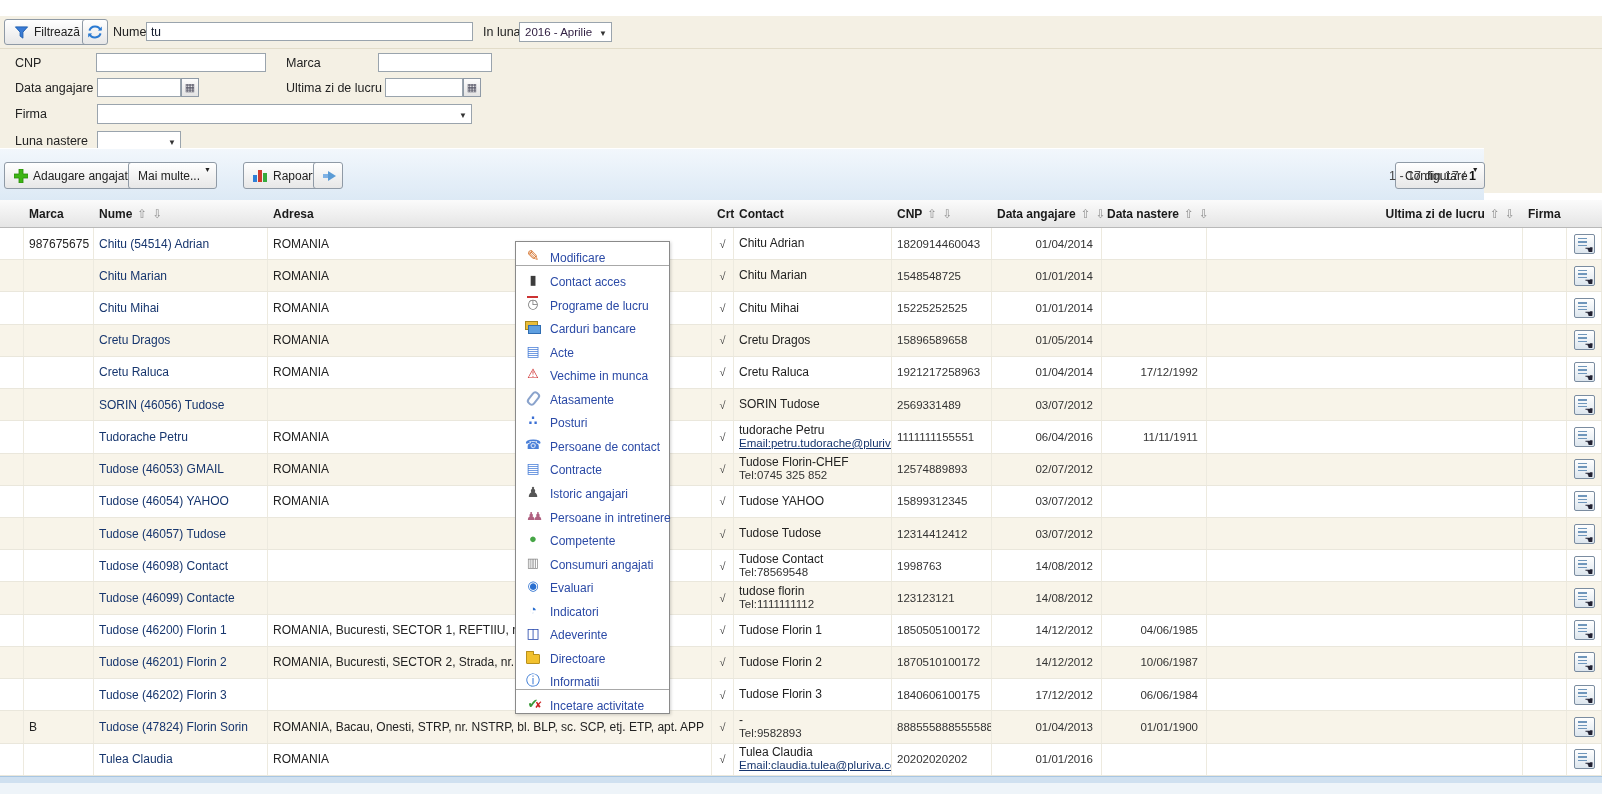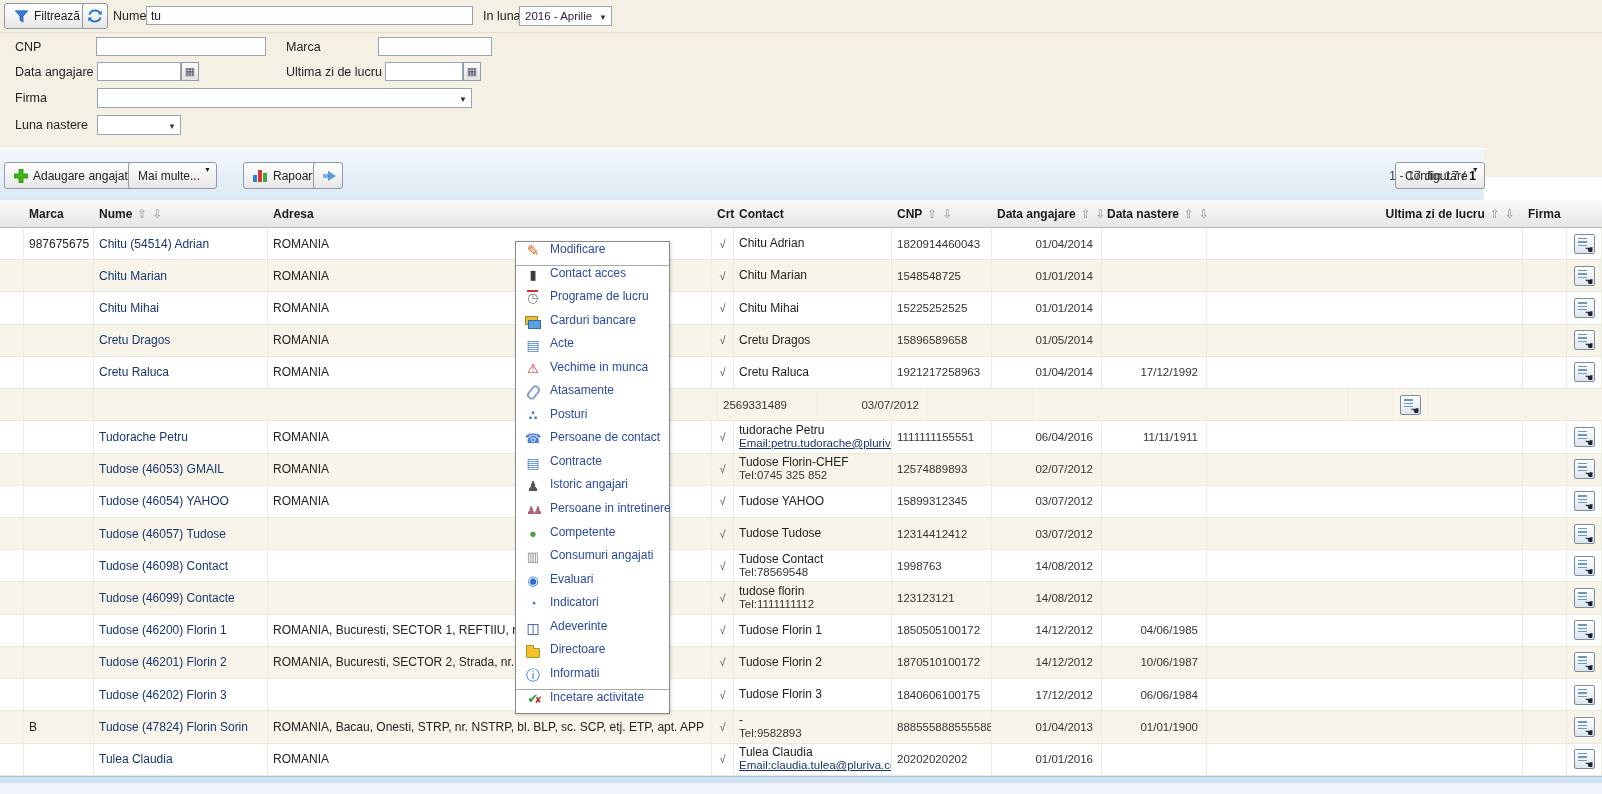--- a/index.html
+++ b/index.html
@@ -1,20 +1,20 @@
 <!DOCTYPE html>
 <html><head>
 <meta charset="utf-8">
 <style>
   html,body{margin:0;padding:0}
   body{width:1602px;height:794px;position:relative;overflow:hidden;
        font-family:"Liberation Sans","DejaVu Sans",sans-serif;font-size:12px;color:#222;background:#fff}
 
   
-  .filter-panel{position:absolute;left:0;top:0;width:1602px;height:177px;background:#f4f0e4}
+  .filter-panel{position:absolute;left:0;top:16px;width:1602px;height:177px;background:#f4f0e4}
   .frow1{position:absolute;left:0;top:0;width:1602px;height:32px;border-bottom:1px solid #e2dcc9}
   .flabel{position:absolute;font-size:12.5px;color:#222;white-space:nowrap}
   .btn{display:inline-flex;align-items:center;gap:5px;border:1px solid #8f9aa6;border-radius:3px;
        background:linear-gradient(#ffffff,#e7e7e7);font-family:inherit;font-size:12px;color:#222;
        padding:3px 9px;cursor:pointer;box-sizing:border-box}
   .filtreaza-btn{position:absolute;left:4px;top:3px;height:26px}
   .refresh-btn{position:absolute;left:82px;top:3px;height:26px;width:26px;padding:2px;justify-content:center}
   .tinput{position:absolute;border:1px solid #9aa4ad;background:#fff;height:19px;box-sizing:border-box;
           font-family:inherit;font-size:12px;padding:1px 4px;color:#0f172a}
   .fselect{position:absolute;border:1px solid #9aa4ad;background:#fff;height:20px;box-sizing:border-box;
@@ -67,21 +67,21 @@
   .details-btn::before{content:"";position:absolute;left:3px;top:3px;width:9px;height:8px;
       background:repeating-linear-gradient(#6f96bb 0 1.5px,transparent 1.5px 3.5px)}
   .details-btn::after{content:"☚";position:absolute;right:0;bottom:-2px;font-size:10px;color:#223}
 
   .bottom-strip{position:absolute;left:0;top:776px;width:1602px;height:7px;background:#cfe0f0;border-top:1px solid #a8c6e2}
   .bottom-fill{position:absolute;left:0;top:783px;width:1602px;height:11px;background:#eef4f9}
 
   
   .context-menu{position:absolute;left:515px;top:241px;width:153px;background:#fff;
       border:1px solid #8a8a8a;z-index:10;box-shadow:1px 1px 3px rgba(0,0,0,.18)}
-  .menu-item{height:23.55px;display:flex;align-items:flex-start;padding-left:8px;cursor:pointer;box-sizing:border-box}
+  .menu-item{height:23.55px;display:flex;align-items:flex-end;padding-left:8px;cursor:pointer;box-sizing:border-box}
   .menu-item:first-child{border-bottom:1px solid #a8a8a8}
   .menu-item:last-child{border-top:1px solid #a8a8a8}
   .mlabel{margin-left:8px;color:#2b4aa6;font-size:12px;white-space:nowrap}
   .mi{display:inline-block;width:18px;height:18px;text-align:center;font-size:13px;line-height:18px;
       position:relative;flex:0 0 18px}
   .pencil-icon::before{content:"✎";color:#d2691e;font-size:15px}
   .access-card-icon::before{content:"▮";color:#3c3c3c;font-size:13px}
   .work-schedule-icon::before{content:"◷";color:#777}
   .work-schedule-icon::after{content:"";position:absolute;left:3px;top:1px;width:11px;height:2px;background:#cc3333}
   .bank-cards-icon::before{content:"";position:absolute;left:1px;top:3px;width:11px;height:7px;background:#e9bd3a;border:1px solid #a8871c}
@@ -353,20 +353,23 @@
         <div class="td c8 rightal small">17/12/1992</div>
         <div class="td c9"></div>
         <div class="td c10"></div>
         <div class="td c11 center">
           <button class="details-btn"></button>
         </div>
       </div>
       <div class="tr zebra">
         <div class="td c0"></div>
         <div class="td c1"></div>
+        <div class="td c2">
+          <a class="rowlink">SORIN (46056) Tudose</a>
+        </div>
         <div class="td c3" style="white-space: nowrap;"></div>
         <div class="td c4 center">
           <span class="checkmark">√</span>
         </div>
         <div class="td c5">
           <div class="cname">SORIN Tudose</div>
         </div>
         <div class="td c6 small">2569331489</div>
         <div class="td c7 rightal small">03/07/2012</div>
         <div class="td c8 rightal small"></div>

